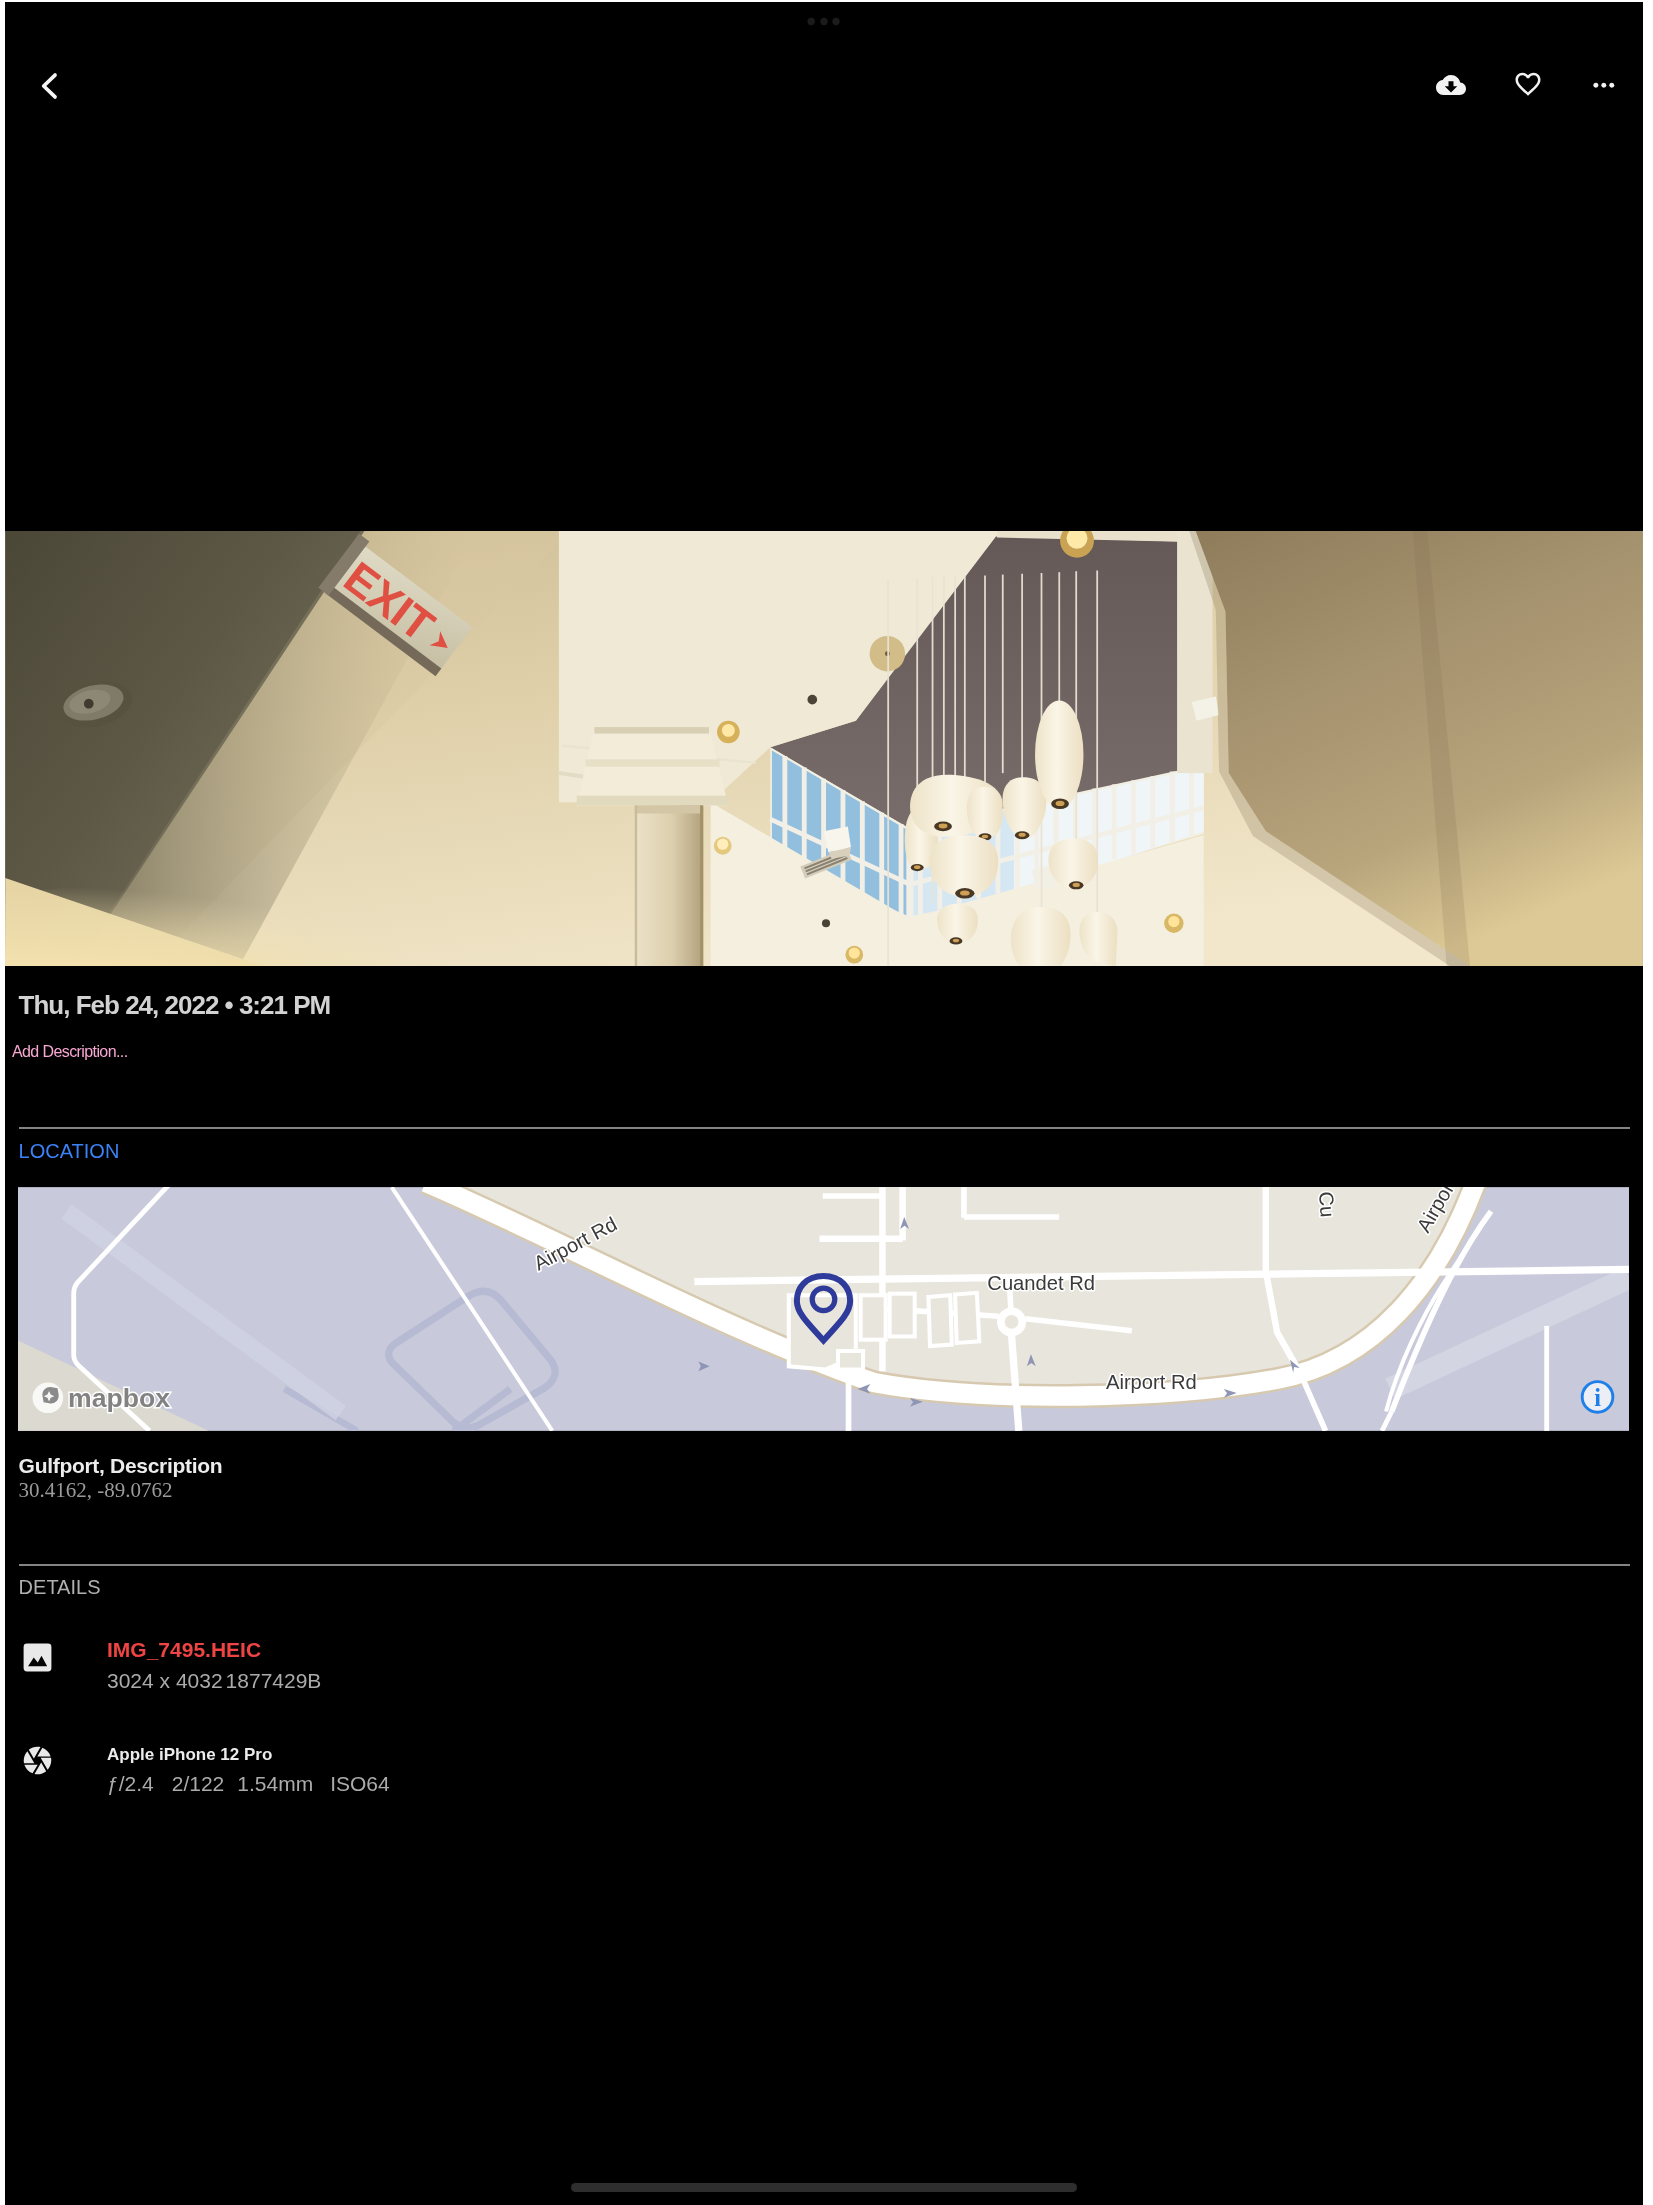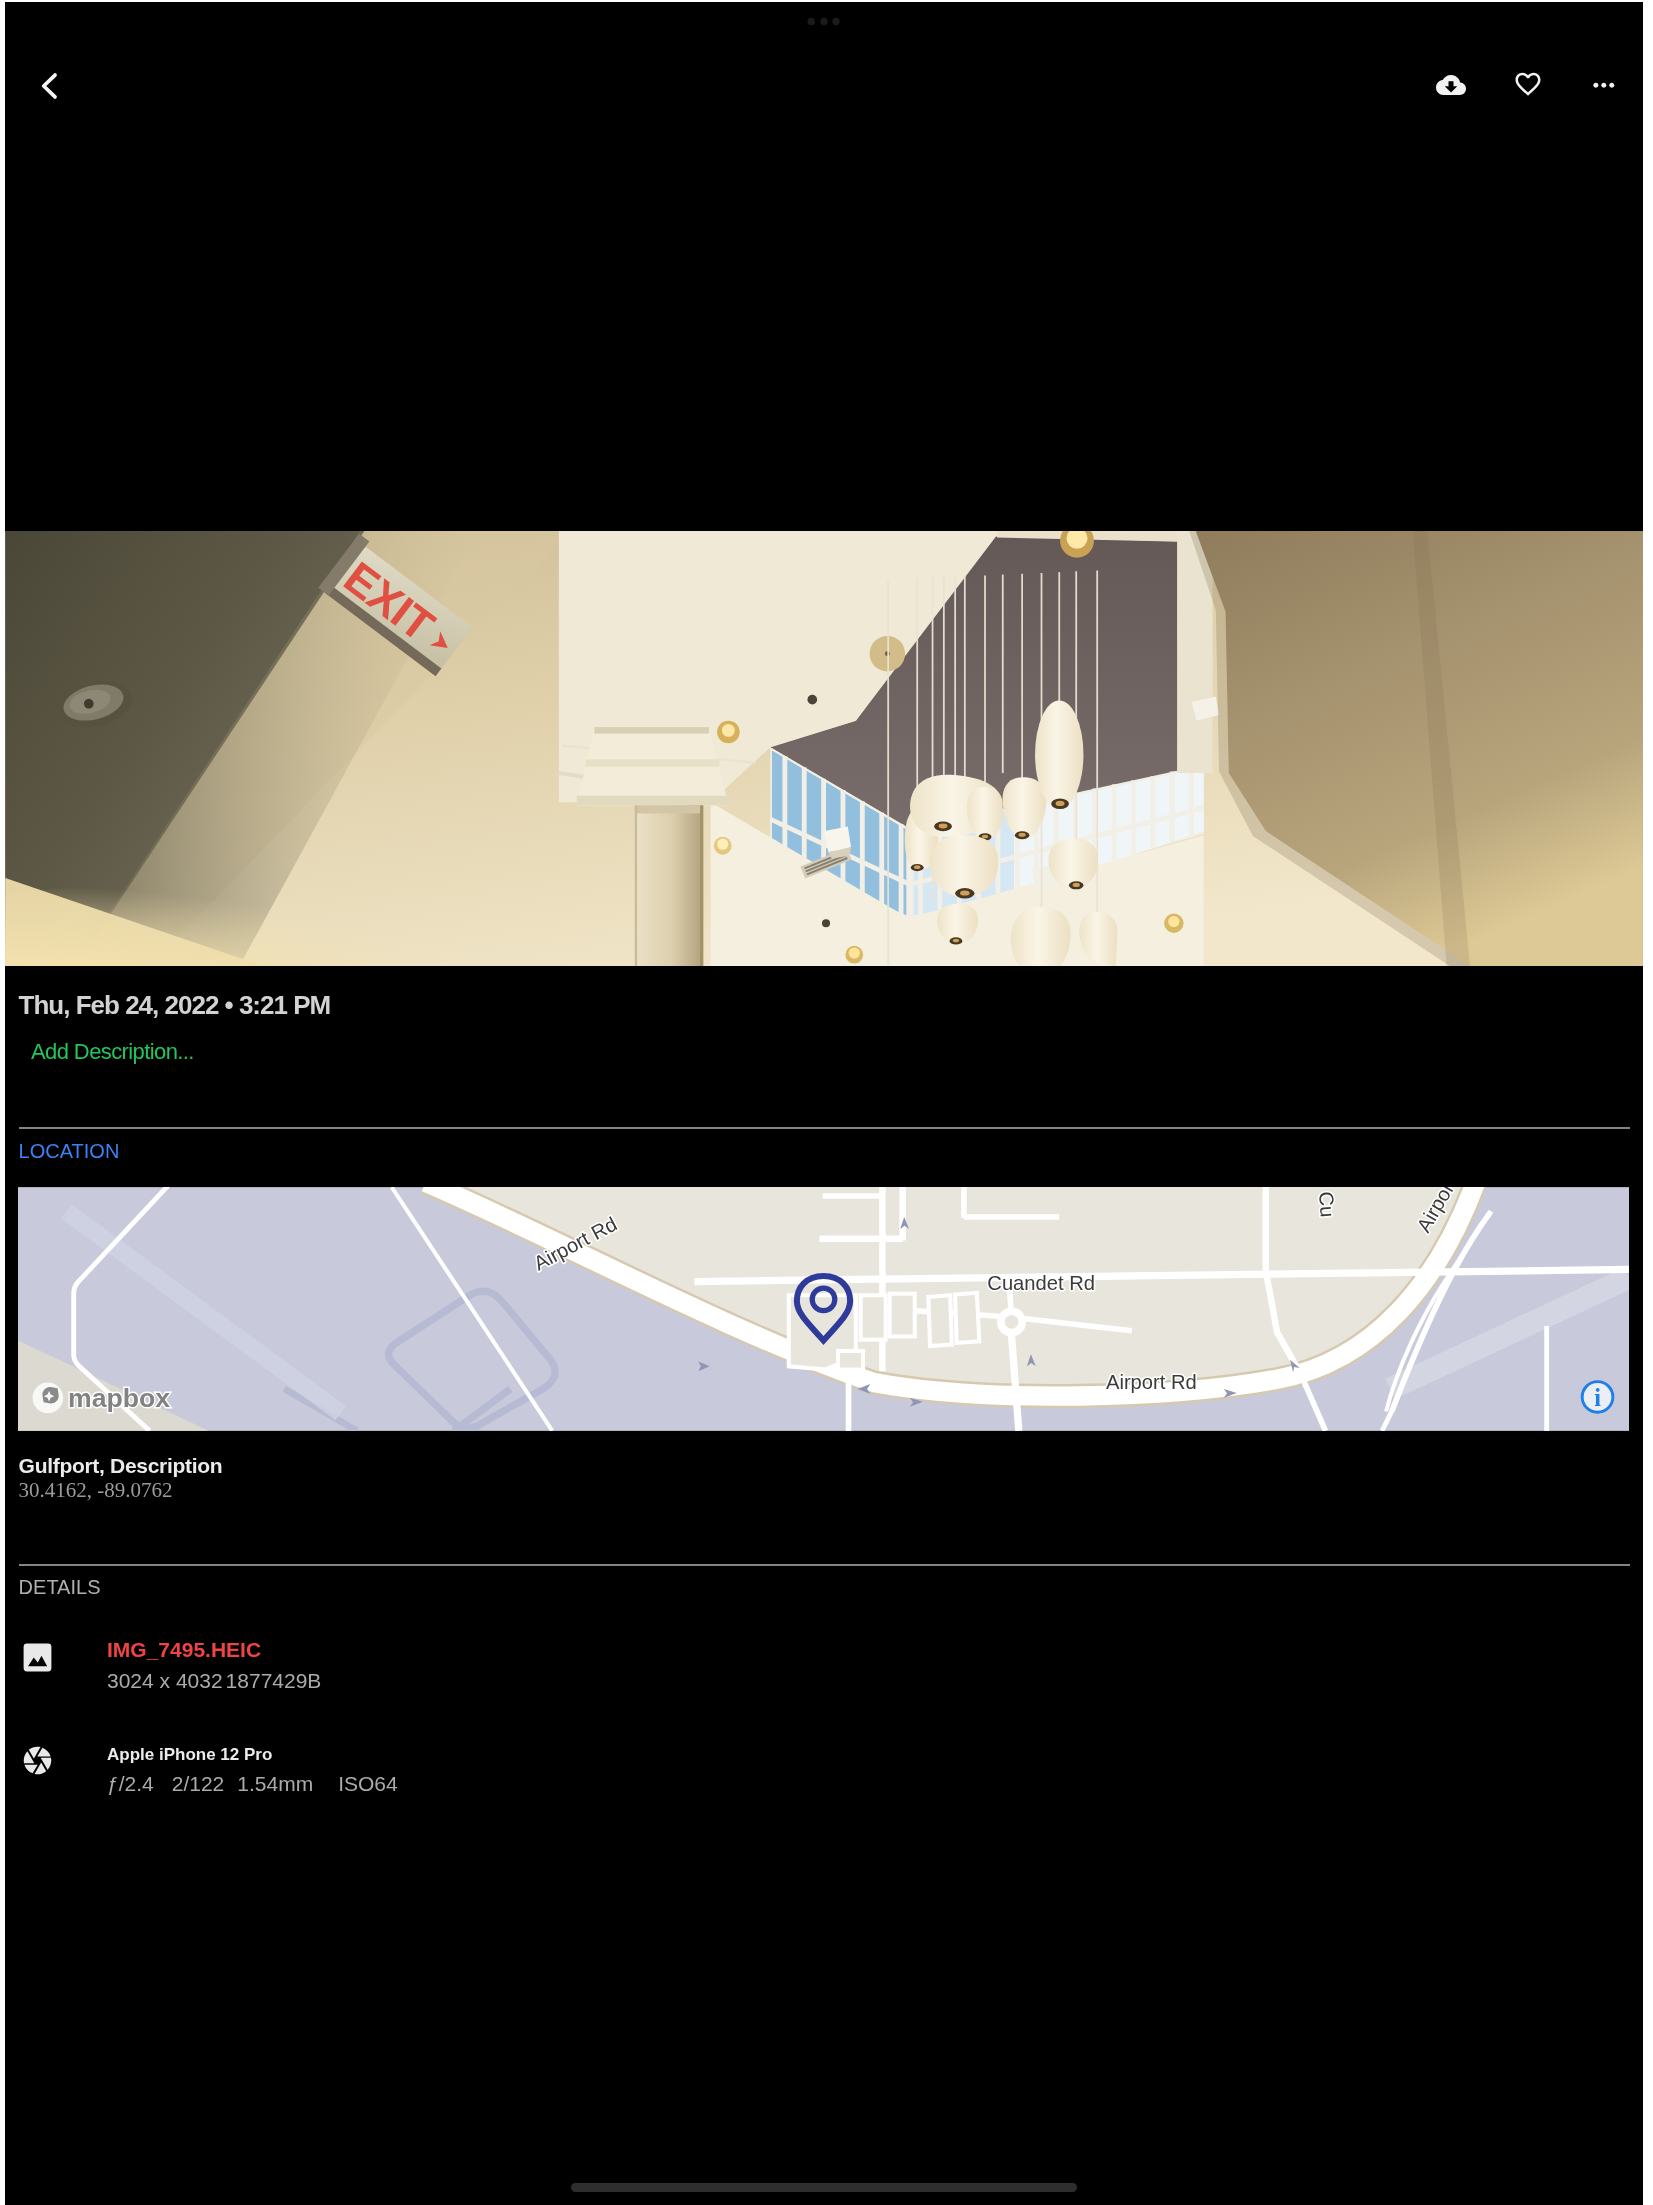--- a/index.html
+++ b/index.html
@@ -261,21 +261,21 @@
   </svg>
 
   <svg class="abs" style="left:804px;top:14.5px;" width="40" height="13" viewBox="0 0 50 16">
     <circle cx="9" cy="8" r="4.6" fill="#1b1b1b"></circle>
     <circle cx="25" cy="8" r="4.6" fill="#1b1b1b"></circle>
     <circle cx="40" cy="8" r="4.6" fill="#1b1b1b"></circle>
   </svg>
 
   <div class="abs" style="left:18.6px;top:992px;font-size:26px;line-height:26px;font-weight:700;color:#d2d2d2;letter-spacing:-1px;">Thu, Feb 24, 2022 • 3:21 PM</div>
 
-  <div class="abs" style="left:31px;top:1041px;font-size:22px;line-height:22px;color:#22c55e;letter-spacing:-0.6px;">Add Description...</div>
+  <div class="abs" style="left:12px;top:1041px;font-size:16px;line-height:22px;color:#f9a8d4;letter-spacing:-0.6px;">Add Description...</div>
 
   <div class="abs" style="left:18.6px;top:1127px;width:1611px;height:1.6px;background:#848484;"></div>
 
   <div class="abs" style="left:18.6px;top:1141px;font-size:20px;line-height:20px;color:#3b82f6;">LOCATION</div>
 
   <div class="abs" id="map-slot" style="left:18px;top:1187px;width:1611px;height:244px;">
   <svg width="1611" height="244" viewBox="0 0 1996 302">
 
     <rect x="0" y="0" width="1996" height="302" fill="#c8cadb"></rect>
 
@@ -386,21 +386,21 @@
   <div class="abs" style="left:107px;top:1639px;font-size:21px;line-height:21px;font-weight:700;color:#ef4444;">IMG_7495.HEIC</div>
 
   <div class="abs" style="left:107px;top:1670px;font-size:21px;line-height:21px;color:#ababab;">3024 x 4032<span style="margin-left:3px;">1877429B</span></div>
 
   <svg class="abs" style="left:21px;top:1744px;" width="33" height="33" viewBox="0 0 24 24">
     <path fill="#e9e9e9" d="M9.4 10.5l4.77-8.26C13.47 2.09 12.75 2 12 2c-2.4 0-4.6.85-6.32 2.25l3.66 6.35.06-.1zM21.54 9c-.92-2.92-3.15-5.26-6-6.34L11.88 9h9.66zm.26 1h-7.49l.29.5 4.76 8.25C21 16.97 22 14.61 22 12c0-.69-.07-1.35-.2-2zM8.54 12l-3.9-6.75C3.01 7.03 2 9.39 2 12c0 .69.07 1.35.2 2h7.49l-1.15-2zm-6.08 3c.92 2.92 3.15 5.26 6 6.34L12.12 15H2.46zm11.27 0l-3.9 6.76c.7.15 1.42.24 2.17.24 2.4 0 4.6-.85 6.32-2.25l-3.66-6.35-.93 1.6z"></path>
   </svg>
 
   <div class="abs" style="left:107px;top:1744px;font-size:17px;line-height:21px;font-weight:700;color:#ececec;">Apple iPhone 12 Pro</div>
 
-  <div class="abs" style="left:107px;top:1773px;font-size:21px;line-height:21px;color:#ababab;">ƒ/2.4<span style="margin-left:18px;">2/122</span><span style="margin-left:13px;">1.54mm</span><span style="margin-left:25px;">ISO64</span></div>
+  <div class="abs" style="left:107px;top:1773px;font-size:21px;line-height:21px;color:#ababab;">ƒ/2.4<span style="margin-left:18px;">2/122</span><span style="margin-left:13px;">1.54mm</span><span style="margin-left:17px;">ISO64</span></div>
 
   <div class="abs" style="left:571px;top:2183px;width:506px;height:9px;border-radius:4.8px;background:#2e2e2e;"></div>
 
   <div class="abs" style="left:0;top:0;width:4.8px;height:2205px;background:#fff;"></div>
 
   <div class="abs" style="left:1643px;top:0;width:10.5px;height:2205px;background:#fff;"></div>
 
 </div>
 
 

